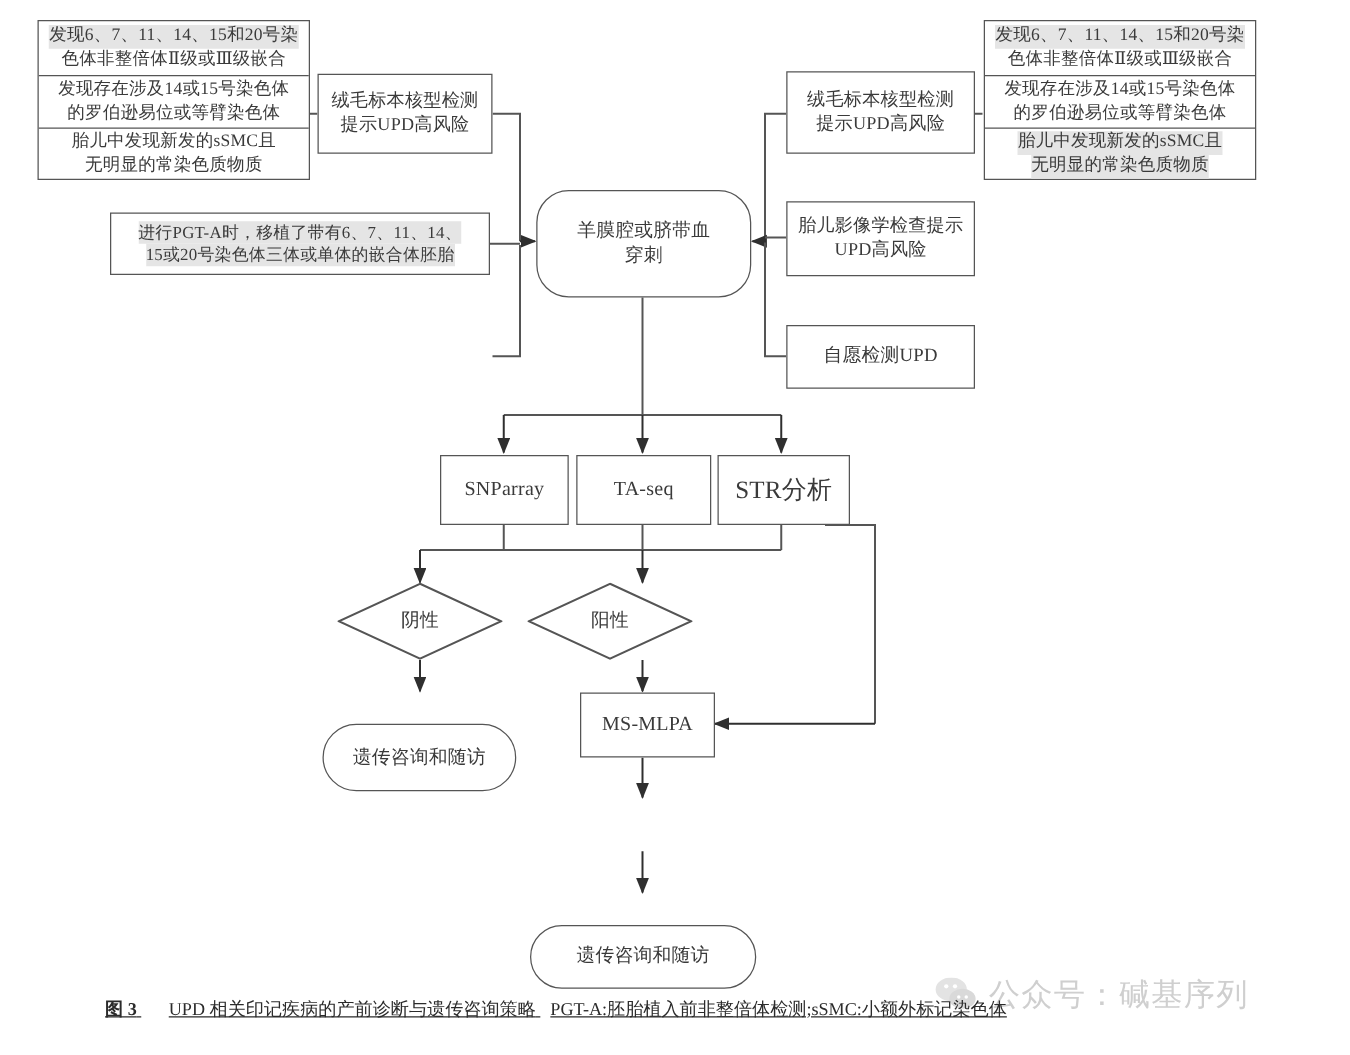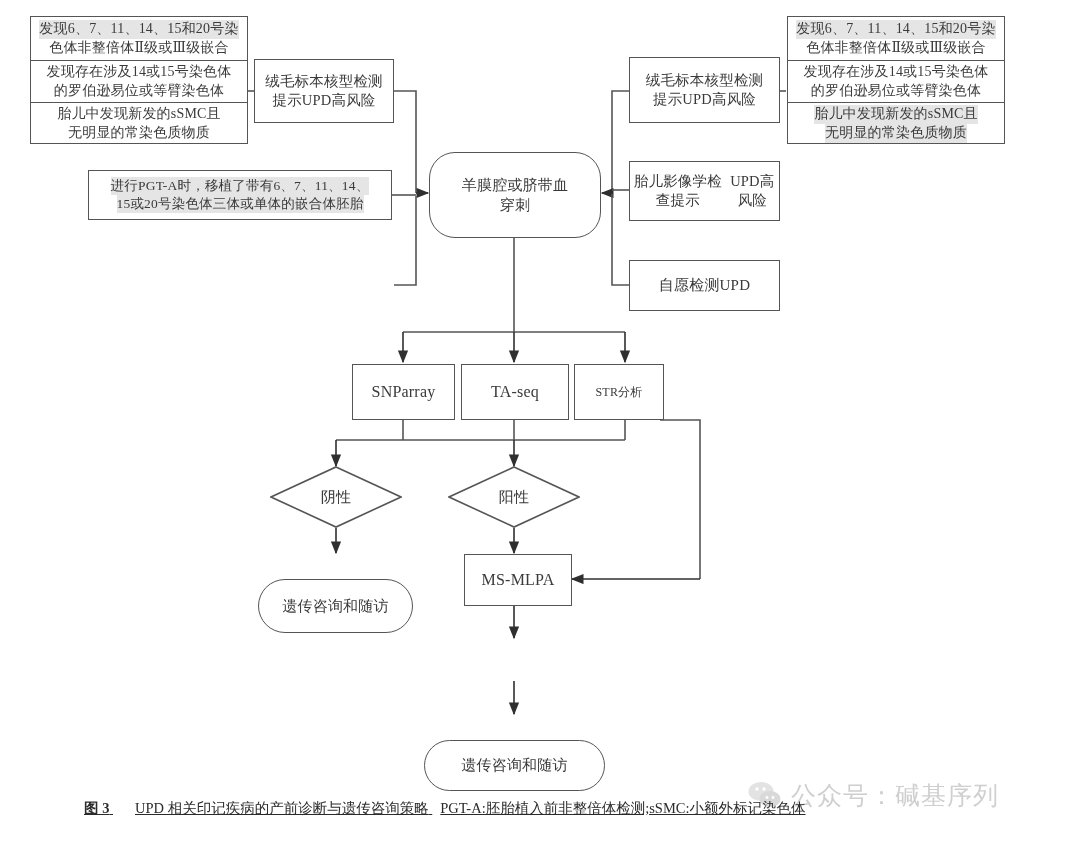--- a/index.html
+++ b/index.html
@@ -136,47 +136,47 @@
   <div class="node rounded txt cn" style="left:429px;top:152px;width:172px;height:86px;font-size:15px;flex-direction:column;">
     <span>羊膜腔或脐带血</span>
     <span>穿刺</span>
   </div>
 
   <div class="node rect txt cn" style="left:629px;top:57px;width:151px;height:66px;font-size:14.5px;flex-direction:column;">
     <span>绒毛标本核型检测</span>
     <span>提示UPD高风险</span>
   </div>
 
-  <div class="node rect txt cn" style="left:629px;top:161px;width:151px;height:60px;font-size:14.5px;">
+  <div class="node rect txt cn" style="left:629px;top:161px;width:151px;height:60px;font-size:14.5px;flex-direction:column;">
     <span>胎儿影像学检查提示</span>
     <span>UPD高风险</span>
   </div>
 
   <div class="node rect txt cn" style="left:629px;top:260px;width:151px;height:51px;font-size:15px;">
     <span>自愿检测UPD</span>
   </div>
 
   <div class="node rect txt" style="left:352px;top:364px;width:103px;height:56px;font-size:16px;">
     <span>SNParray</span>
   </div>
   <div class="node rect txt" style="left:461px;top:364px;width:108px;height:56px;font-size:16px;">
     <span>TA-seq</span>
   </div>
-  <div class="node rect txt cn" style="left:574px;top:364px;width:90px;height:56px;font-size:12px;">
+  <div class="node rect txt cn" style="left:574px;top:364px;width:106px;height:56px;font-size:20px;">
     <span>STR分析</span>
   </div>
 
   <div class="diamond-wrap" style="left:270px;top:466px;width:132px;height:62px;">
     <svg width="132" height="62" viewBox="0 0 132 62">
       <polygon points="66,1 131,31 66,61 1,31" fill="#fff" stroke="#555" stroke-width="1.6"></polygon>
     </svg>
     <div class="diamond-label txt cn" style="font-size:15px;">阴性</div>
   </div>
 
-  <div class="diamond-wrap" style="left:448px;top:466px;width:132px;height:62px;">
+  <div class="diamond-wrap" style="left:422px;top:466px;width:132px;height:62px;">
     <svg width="132" height="62" viewBox="0 0 132 62">
       <polygon points="66,1 131,31 66,61 1,31" fill="#fff" stroke="#555" stroke-width="1.6"></polygon>
     </svg>
     <div class="diamond-label txt cn" style="font-size:15px;">阳性</div>
   </div>
 
   <div class="node stadium txt cn" style="left:258px;top:554px;width:155px;height:54px;font-size:15px;">
     <span>遗传咨询和随访</span>
   </div>
 

